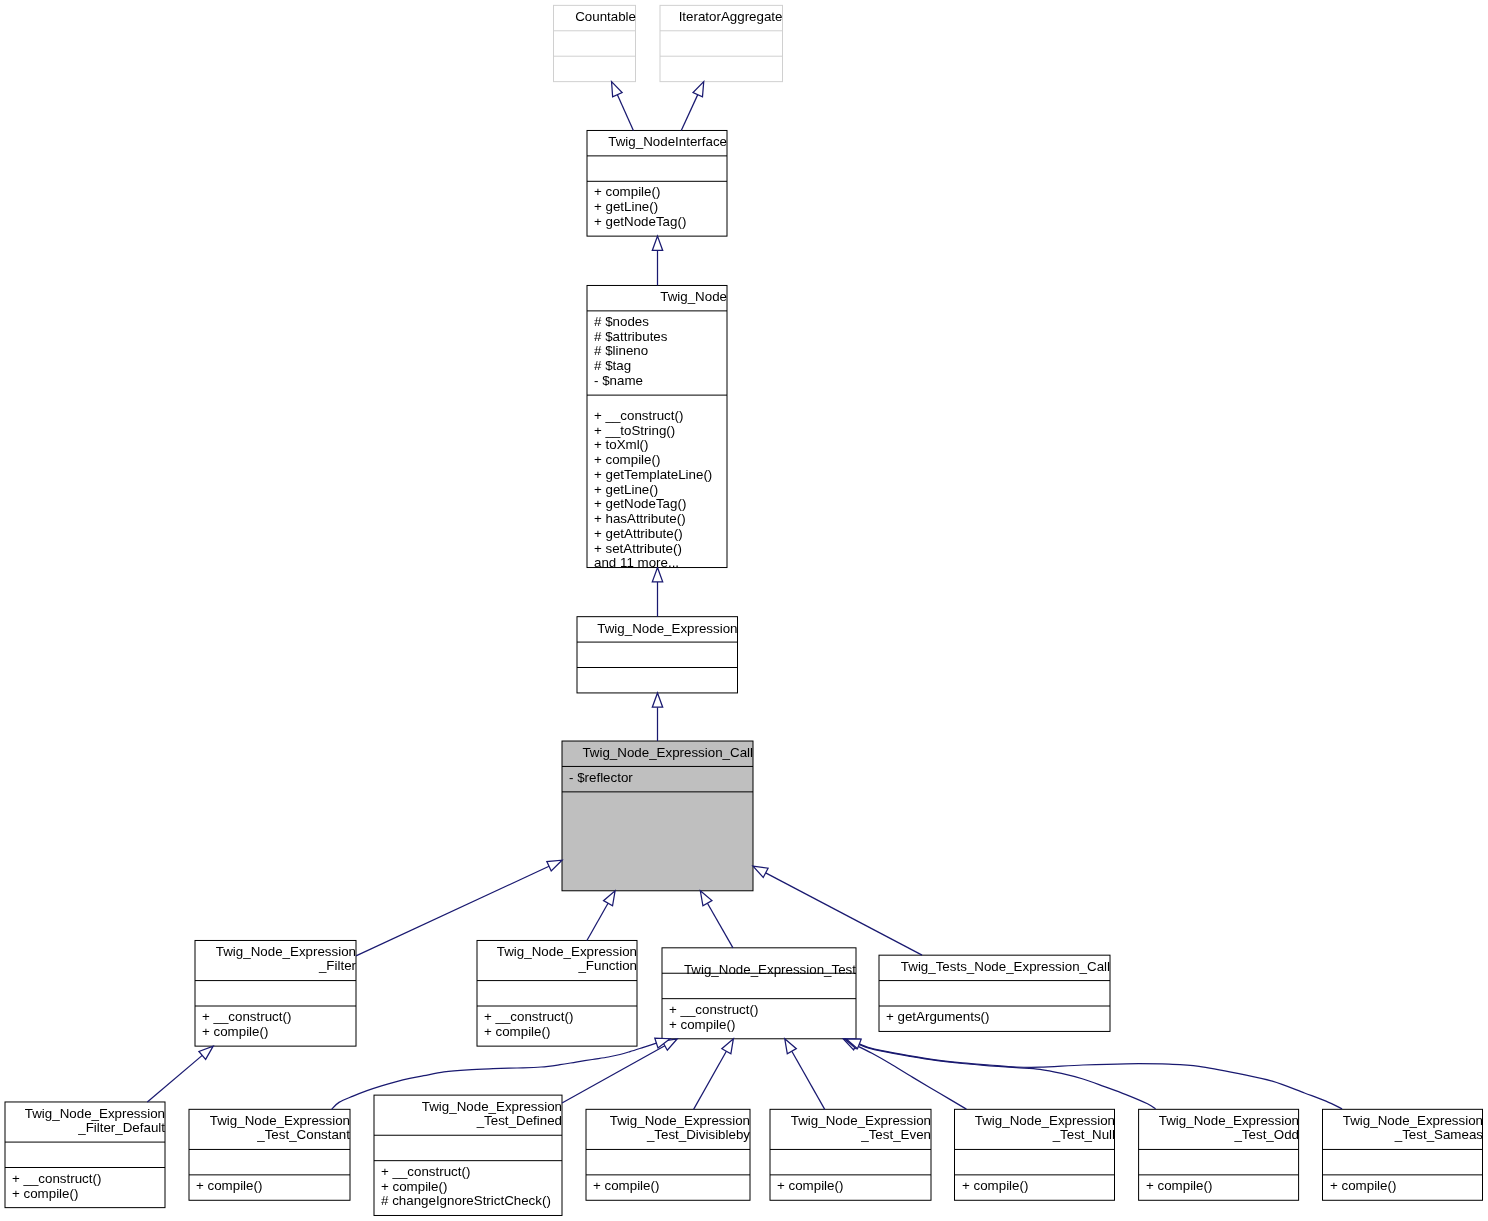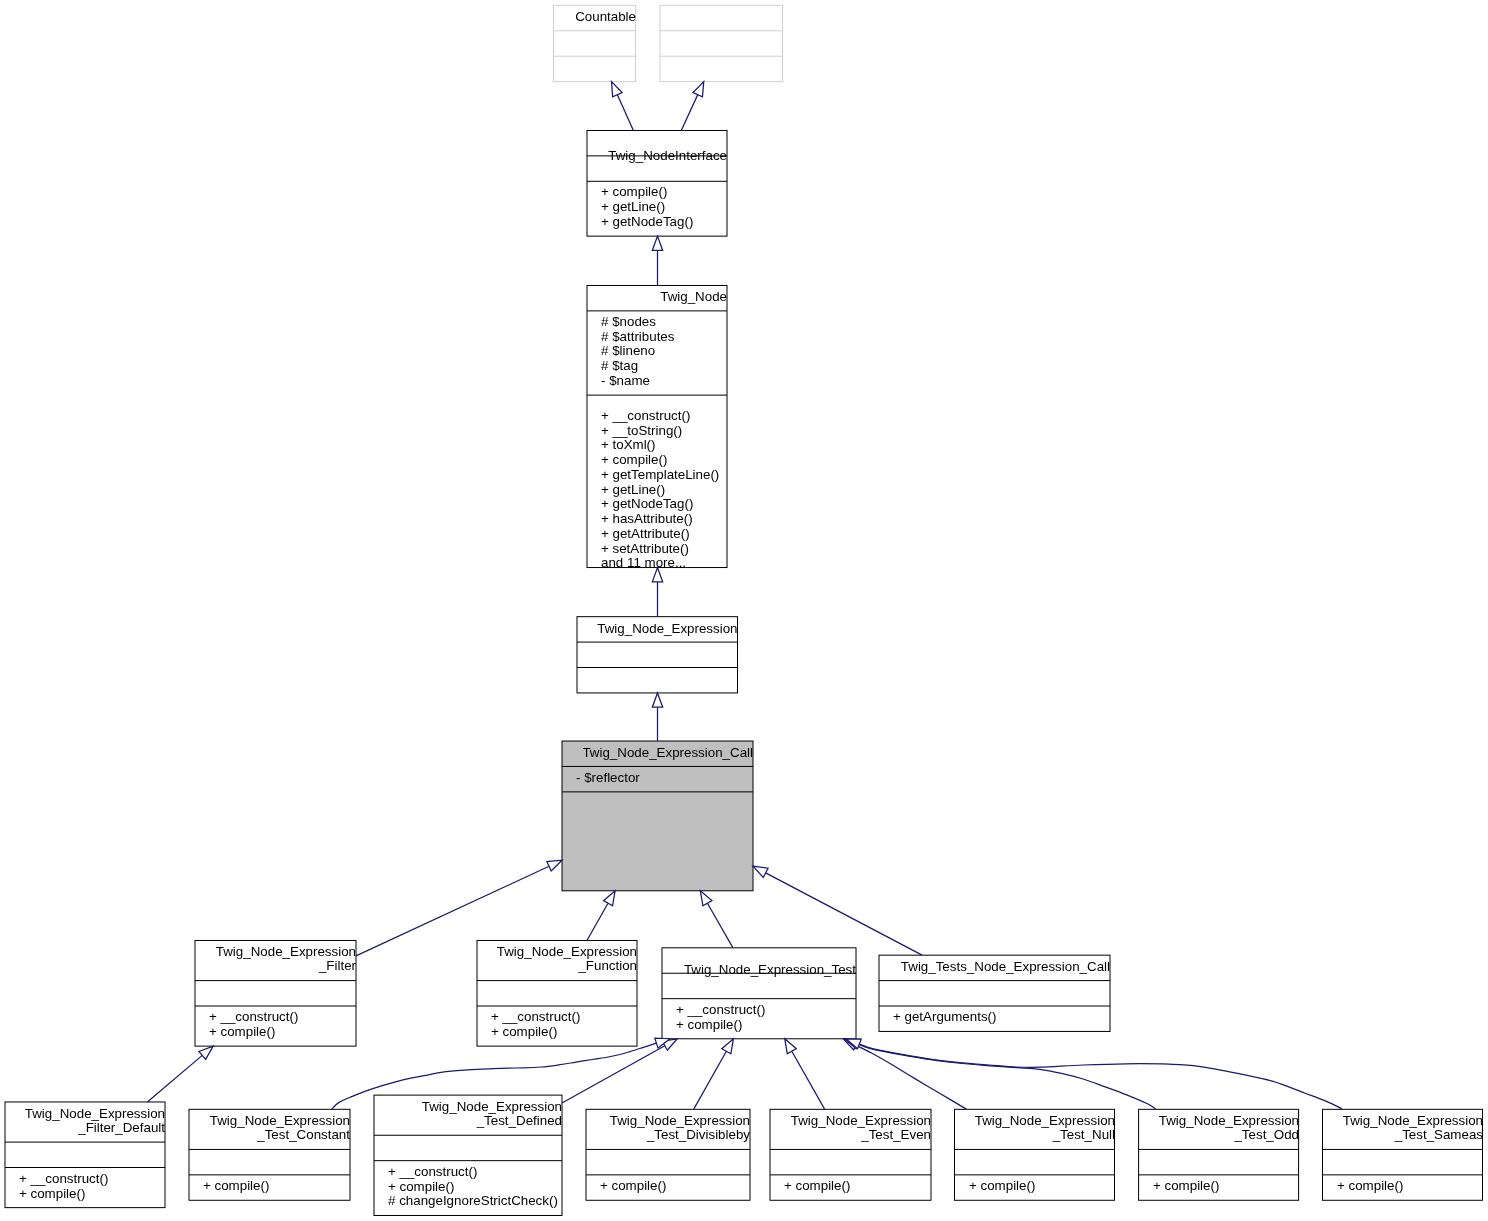--- a/index.html
+++ b/index.html
@@ -18,21 +18,21 @@
   }
   #shape-layer { position:absolute; left:0; top:0; width:1488px; height:1221px; z-index:1; }
   .uml-class {
     position: absolute;
     box-sizing: border-box;
     z-index: 2;
     overflow: hidden;
     will-change: transform;
   }
   .uml-title { text-align:right; box-sizing:border-box; }
-  .uml-compartment { box-sizing:border-box; padding-left:14px; }
+  .uml-compartment { box-sizing:border-box; padding-left:7px; }
   .uml-row { white-space:pre; }
 </style>
 </head>
 <body>
 
 <div id="diagram">
   <svg id="shape-layer" width="1488" height="1221" viewBox="0 0 1488 1221">
       <g>
         <rect x="553.5" y="5.37" width="82" height="76.26" fill="#ffffff" stroke="#d0d0d0" stroke-width="1"></rect>
         <line x1="553.5" y1="30.790000000000003" x2="635.5" y2="30.790000000000003" stroke="#d0d0d0" stroke-width="1"></line>
@@ -192,22 +192,29 @@
         <polygon points="846.00,1038.80 861.21,1039.10 857.47,1048.80" fill="#ffffff" stroke="#191970" stroke-width="1.25" stroke-linejoin="miter"></polygon>
       </g>
     </svg>
 <div class="uml-class" style="left: 553.5px; top: 5.37px; width: 82px; height: 76.26px;">
       <div class="uml-title" style="height: 25.42px; padding-top: 4.6px;">
         <div class="uml-row">Countable</div>
       </div>
       <div class="uml-compartment" style="height: 25.42px; padding-top: 4.4px;"></div>
       <div class="uml-compartment" style="height: 25.42px; padding-top: 4.4px;"></div>
     </div>
+    <div class="uml-class" style="left: 660px; top: 5.37px; width: 122.5px; height: 76.26px;">
+      <div class="uml-title" style="height: 25.42px; padding-top: 4.6px;">
+        <div class="uml-row">IteratorAggregate</div>
+      </div>
+      <div class="uml-compartment" style="height: 25.42px; padding-top: 4.4px;"></div>
+      <div class="uml-compartment" style="height: 25.42px; padding-top: 4.4px;"></div>
+    </div>
     <div class="uml-class" style="left: 587px; top: 130.47px; width: 140px; height: 105.66px;">
-      <div class="uml-title" style="height: 25.42px; padding-top: 19px;">
+      <div class="uml-title" style="height: 25.42px; padding-top: 5px;">
         <div class="uml-row">Twig_NodeInterface</div>
       </div>
       <div class="uml-compartment" style="height: 25.42px; padding-top: 4.4px;"></div>
       <div class="uml-compartment" style="height: 54.82px; padding-top: 4.4px;">
         <div class="uml-row">+ compile()</div>
         <div class="uml-row">+ getLine()</div>
         <div class="uml-row">+ getNodeTag()</div>
       </div>
     </div>
     <div class="uml-class" style="left: 587px; top: 285.47px; width: 140px; height: 282.06px;">

